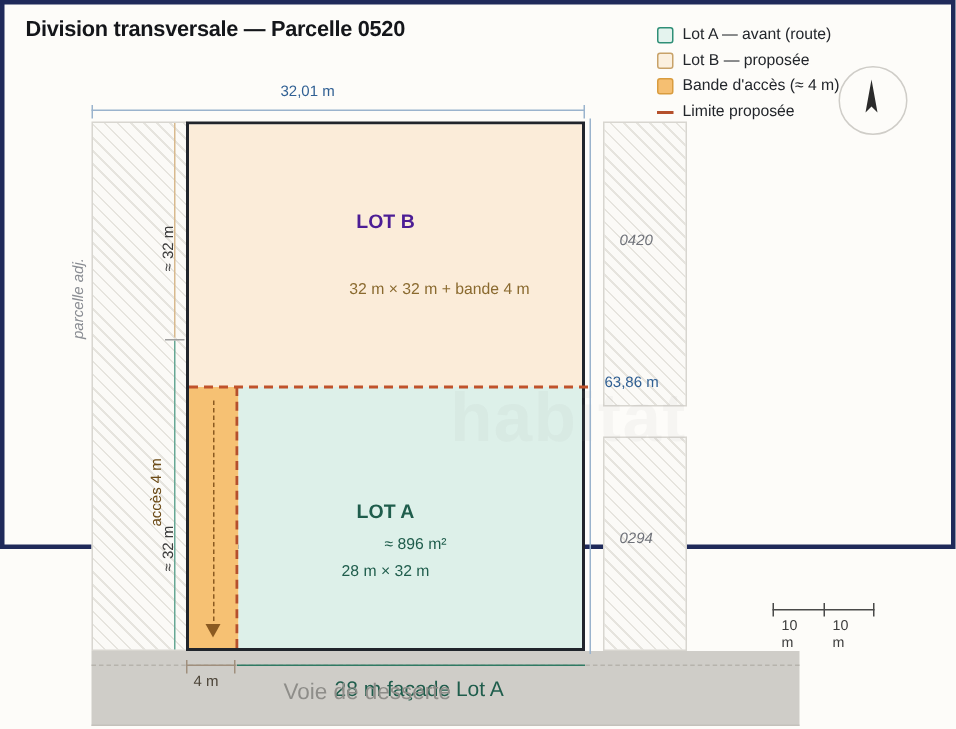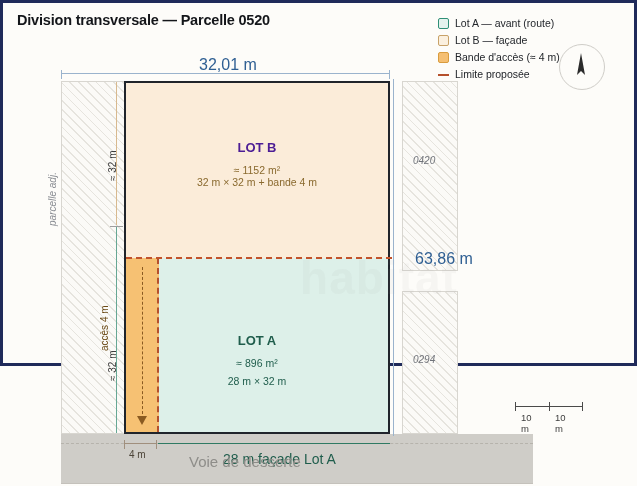--- a/index.html
+++ b/index.html
@@ -100,34 +100,34 @@
     width:0;height:0;
     border-left:5.5px solid transparent;
     border-right:5.5px solid transparent;
     border-top:9px solid #8a5a21;
   }
   
   .lot-title{position:absolute;width:100%;text-align:center;font-size:13px;font-weight:bold;}
   .lot-sub{position:absolute;width:100%;text-align:center;font-size:10.5px;}
   #lotB-title{top:57px;color:#4c1d95;}
   #lotB-s1{top:81px;color:#8a6a2f;}
-  #lotB-s2{top:93px;color:#8a6a2f;}
+  #lotB-s2{top:104px;color:#8a6a2f;padding-left:36px;}
   #lotA-title{top:250px;color:#1f5d4c;}
-  #lotA-s1{top:274px;color:#1f5d4c;}
+  #lotA-s1{top:274px;color:#1f5d4c;padding-left:20px;}
   #lotA-s2{top:292px;color:#1f5d4c;}
   
   #wm{
     position:absolute;left:133px;top:150px;width:240px;height:90px;
     font-size:46px;color:rgba(150,150,150,0.07);
     font-weight:bold;letter-spacing:1px;
     display:flex;align-items:center;justify-content:center;
     pointer-events:none;
   }
   
-  .dim-txt{position:absolute;font-size:16px;color:#2f5f93;white-space:nowrap;margin-left:12px;}
+  .dim-txt{position:absolute;font-size:10px;color:#2f5f93;white-space:nowrap;}
   #dim-top-line{
     position:absolute;left:58px;top:22px;width:329px;height:0;
     border-top:1px solid #9ab3cd;
   }
   #dim-top-line:before,#dim-top-line:after{
     content:"";position:absolute;top:-4px;width:0;height:9px;
     border-left:1px solid #9ab3cd;
   }
   #dim-top-line:before{left:0;}
   #dim-top-line:after{right:0;}
@@ -197,21 +197,21 @@
 
   <div id="title">Division transversale — Parcelle 0520</div>
 
   <div id="legend">
     <div class="lg-row">
       <span class="sw sw-a"></span>
       <span class="lg-txt">Lot A — avant (route)</span>
     </div>
     <div class="lg-row">
       <span class="sw sw-b"></span>
-      <span class="lg-txt">Lot B — façade</span>
+      <span class="lg-txt">Lot B — proposée</span>
     </div>
     <div class="lg-row">
       <span class="sw sw-c"></span>
       <span class="lg-txt">Bande d'accès (≈ 4 m)</span>
     </div>
     <div class="lg-row">
       <span class="sw-d"></span>
       <span class="lg-txt">Limite proposée</span>
     </div>
   </div>
@@ -233,21 +233,20 @@
       <div id="lotB"></div>
       <div id="band"></div>
       <div id="lotA"></div>
       <div id="limit"></div>
       <div id="arrow-line"></div>
       <div id="arrow-head"></div>
 
       <div id="wm">habitat</div>
 
       <div class="lot-title" id="lotB-title">LOT B</div>
-      <div class="lot-sub" id="lotB-s1">≈ 1152 m²</div>
       <div class="lot-sub" id="lotB-s2">32 m × 32 m + bande 4 m</div>
 
       <div class="lot-title" id="lotA-title">LOT A</div>
       <div class="lot-sub" id="lotA-s1">≈ 896 m²</div>
       <div class="lot-sub" id="lotA-s2">28 m × 32 m</div>
     </div>
 
     <div id="dim-top-line"></div>
     <div class="dim-txt" id="dim-top-txt">32,01 m</div>
     <div id="dim-right-line"></div>

